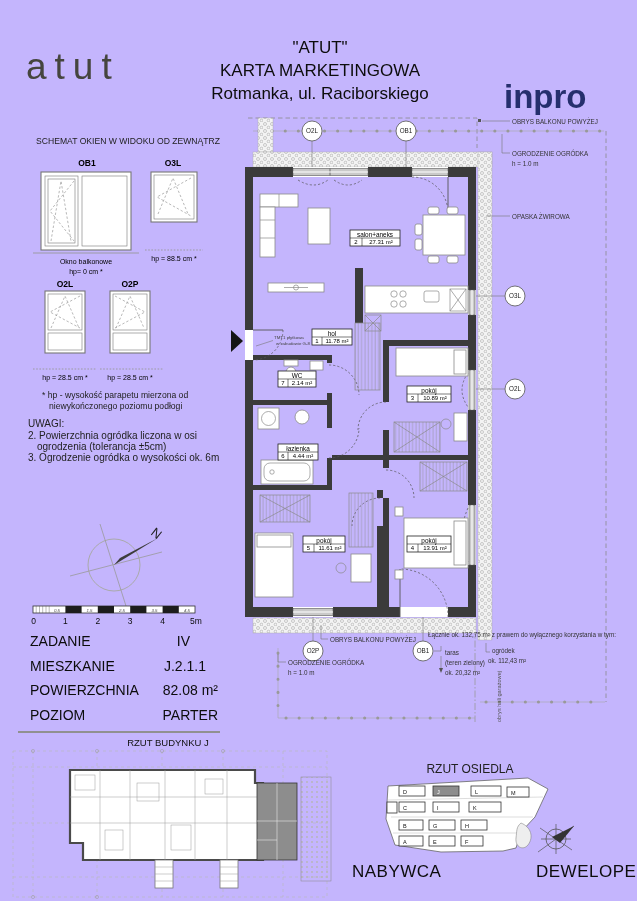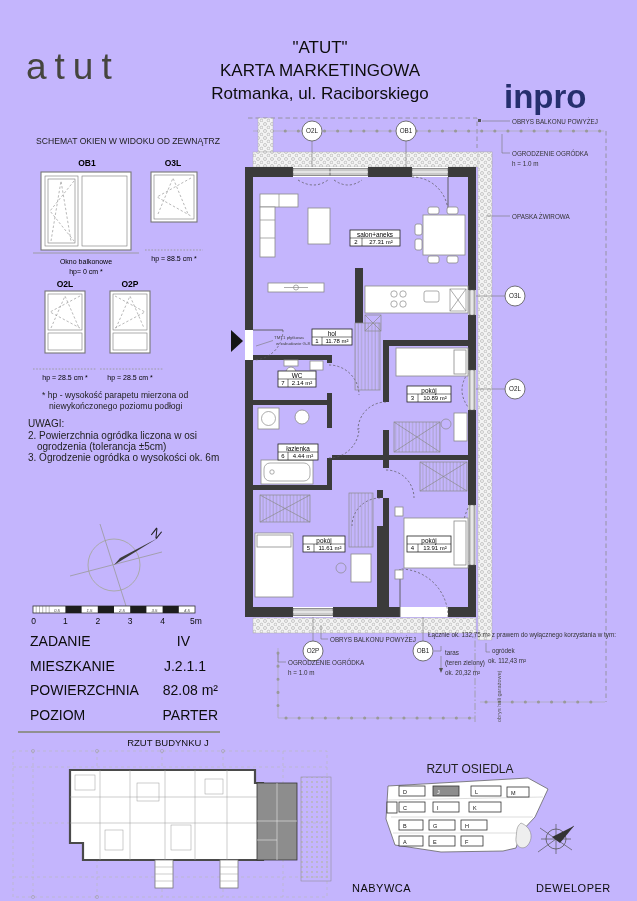--- a/index.html
+++ b/index.html
@@ -9,21 +9,21 @@
   .brand-atut{left:26px;top:46px;font-size:37px;font-weight:200;letter-spacing:8px;color:#45453e;}
   .title-block{left:150px;top:36px;width:340px;text-align:center;font-size:17px;line-height:23px;color:#0d0d0d;}
   .logo-inpro{left:504px;top:53px;font-size:33px;font-weight:bold;letter-spacing:0px;margin-top:25px;}
   .schemat-title{left:28px;top:136px;width:200px;text-align:center;font-size:8.6px;color:#222;}
   .footnote{left:42px;top:390px;width:180px;font-size:8.6px;line-height:11px;color:#222;}
   .uwagi{left:28px;top:419px;width:208px;font-size:10px;line-height:10.8px;color:#222;}
   .uwagi-item{padding-left:9px;text-indent:-9px;margin-top:1px;}
   .info-table{left:30px;top:629px;width:188px;font-size:14px;color:#0c0c0c;}
   .info-row{display:flex;justify-content:space-between;height:24.6px;align-items:center;}
   .divider{left:18px;top:731px;width:202px;height:2px;background:#909090;}
-  .big-label{font-size:11px;letter-spacing:0.5px;color:#0c0c0c;margin-top:20px;}
+  .big-label{font-size:17px;letter-spacing:0.5px;color:#0c0c0c;}
   .estate-title{left:410px;top:762px;width:120px;text-align:center;font-size:12px;color:#222;}
   svg text{font-family:"Liberation Sans", sans-serif;}
   .t85b{font-size:8.5px;font-weight:bold;}
   .t7{font-size:7px;}
   .t65{font-size:6.4px;}
   .t6{font-size:6px;}
   .t55{font-size:5.6px;}
   .t45{font-size:4.4px;}
   .ann{font-size:6.3px;fill:#333;}
   .mkr{font-size:6.3px;fill:#222;}

